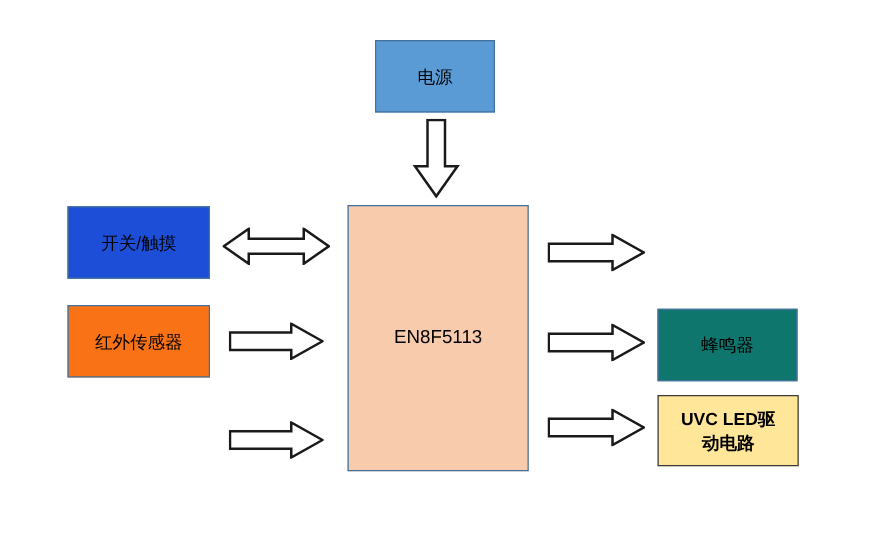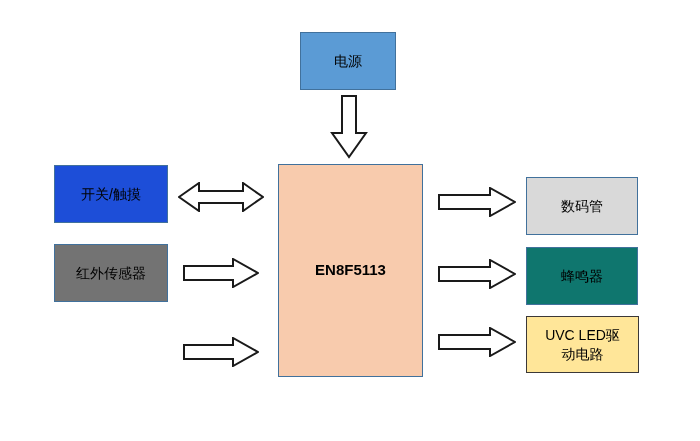--- a/index.html
+++ b/index.html
@@ -20,30 +20,30 @@
     justify-content: center;
     text-align: center;
     font-size: 14px;
     color: #000000;
     border: 1.5px solid #41719C;
     line-height: 1.35;
   }
   
   .b-power { left: 300px; top: 32px; width: 96px; height: 58px; background: #5B9BD5; }
   
-  .b-mcu   { left: 278px; top: 164px; width: 145px; height: 213px; background: #F8CBAD; font-weight: bold; font-size: 15px; }
+  .b-mcu   { left: 278px; top: 164px; width: 145px; height: 213px; background: #F8CBAD; font-weight: normal; font-size: 15px; }
   
   .b-switch { left: 54px; top: 165px; width: 114px; height: 58px; background: #1d4ed8; }
-  .b-ir     { left: 54px; top: 244px; width: 114px; height: 58px; background: #737373; }
+  .b-ir     { left: 54px; top: 244px; width: 114px; height: 58px; background: #f97316; }
   .b-pmgmt  { left: 54px; top: 323px; width: 114px; height: 58px; background: #BDD7EE; }
   
   .b-digit  { left: 526px; top: 177px; width: 112px; height: 58px; background: #D9D9D9; }
   .b-buzzer { left: 526px; top: 247px; width: 112px; height: 58px; background: #0f766e; }
   .b-uvc    { left: 526px; top: 316px; width: 113px; height: 57px; background: #FFE699;
-              border-color: #3B3838; font-weight: normal; padding: 0 12px; }
+              border-color: #3B3838; font-weight: bold; padding: 0 12px; }
   
   .arrow { position: absolute; }
   .a-down   { left: 330px; top: 95px;  width: 38px; height: 64px; }
   .a-bidir  { left: 178px; top: 182px; width: 86px; height: 30px; }
   .a-left2  { left: 183px; top: 258px; width: 76px; height: 30px; }
   .a-left3  { left: 183px; top: 337px; width: 76px; height: 30px; }
   .a-right1 { left: 438px; top: 187px; width: 78px; height: 30px; }
   .a-right2 { left: 438px; top: 259px; width: 78px; height: 30px; }
   .a-right3 { left: 438px; top: 327px; width: 78px; height: 30px; }
   .arrow polygon { fill: #ffffff; stroke: #1a1a1a; stroke-width: 2; stroke-linejoin: miter; }
@@ -77,17 +77,16 @@
   <svg class="arrow a-right1" viewBox="0 0 78 30">
     <polygon points="1,8 52,8 52,1 77,15 52,29 52,22 1,22"></polygon>
   </svg>
   <svg class="arrow a-right2" viewBox="0 0 78 30">
     <polygon points="1,8 52,8 52,1 77,15 52,29 52,22 1,22"></polygon>
   </svg>
   <svg class="arrow a-right3" viewBox="0 0 78 30">
     <polygon points="1,8 52,8 52,1 77,15 52,29 52,22 1,22"></polygon>
   </svg>
 
-  <div class="block b-digit">数码管</div>
   <div class="block b-buzzer">蜂鸣器</div>
   <div class="block b-uvc">UVC LED驱动电路</div>
 
 </div>
 
 </body></html>

